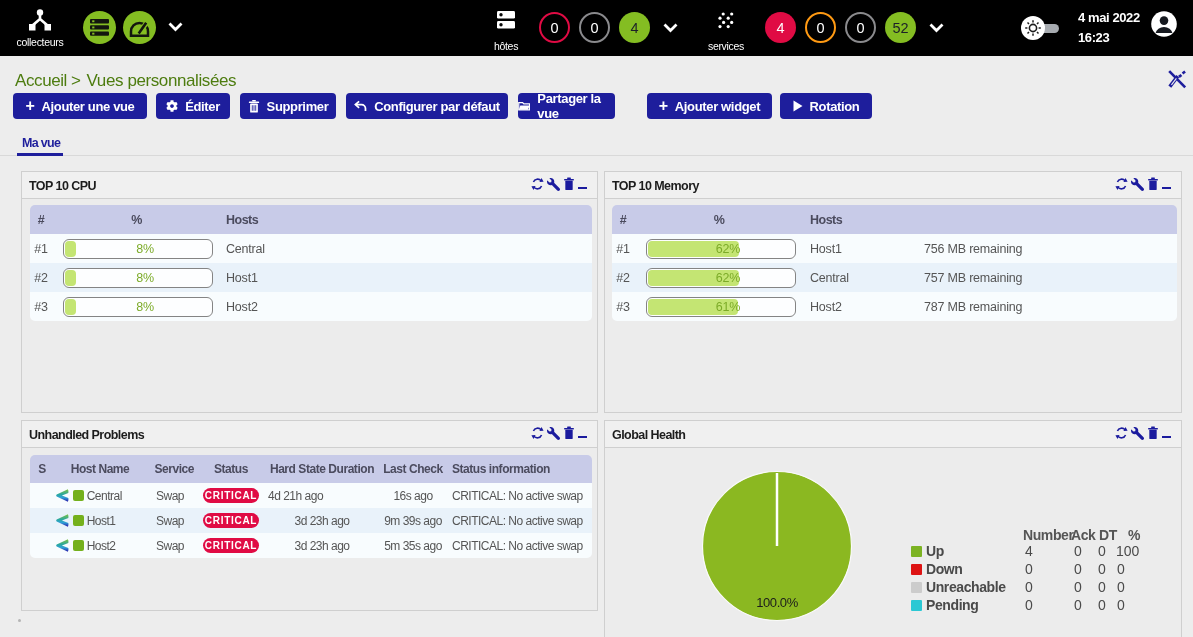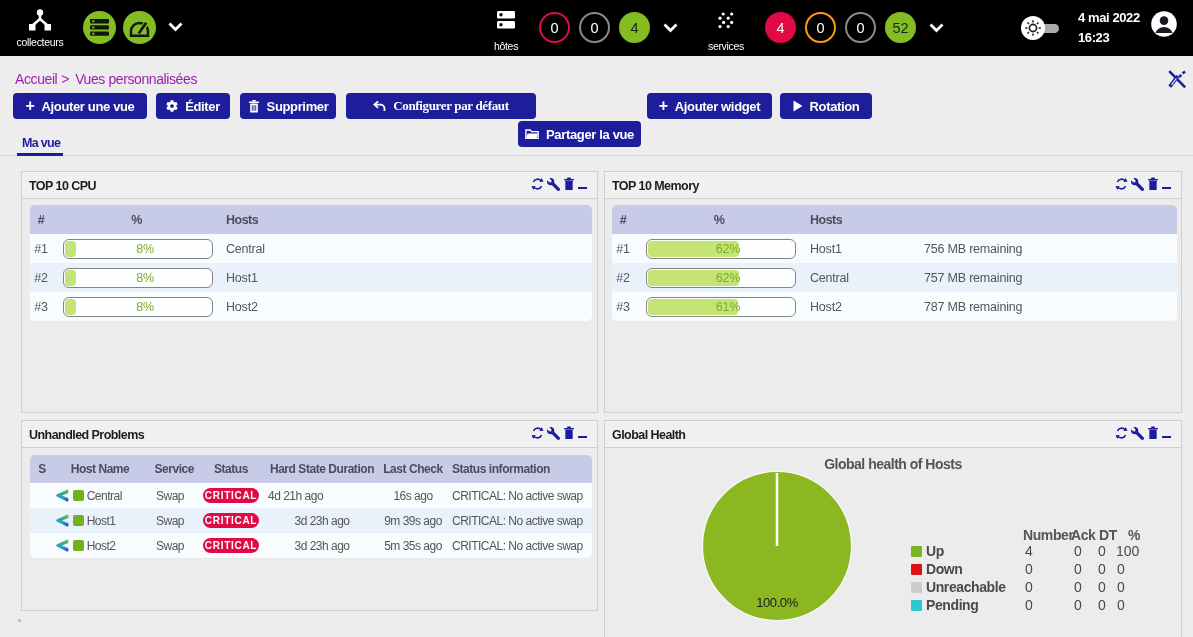--- a/index.html
+++ b/index.html
@@ -133,21 +133,21 @@
   <div class="abs" style="left:1078px;top:10px;color:#fff;font-size:13px;letter-spacing:-0.4px;font-weight:bold;">4 mai 2022</div>
   <div class="abs" style="left:1078px;top:29.5px;color:#fff;font-size:13px;letter-spacing:-0.4px;font-weight:bold;">16:23</div>
 
   <svg class="abs" style="left:1151px;top:11px" width="26" height="26" viewBox="0 0 26 26">
     <circle cx="13" cy="13" r="12.8" fill="#fff"></circle>
     <circle cx="13" cy="9.6" r="4.3" fill="#16191f"></circle>
     <path d="M4.6 22 a8.5 7 0 0 1 16.8 0 z" fill="#16191f"></path>
   </svg>
 </div>
 
-<div class="abs" style="left:15px;top:71px;font-size:14px;letter-spacing:-0.4px;color:#a21caf;">Accueil<span style="margin:0 0 0 4px;">&gt;</span><span style="margin-left:6px;">Vues personnalisées</span></div>
+<div class="abs" style="left:15px;top:71px;font-size:17px;letter-spacing:-0.4px;color:#4d7c0f;">Accueil<span style="margin:0 0 0 4px;">&gt;</span><span style="margin-left:6px;">Vues personnalisées</span></div>
 <svg class="abs" style="left:1167px;top:69px" width="20" height="20" viewBox="0 0 20 20">
   <path d="M2.2 2.2 L18.2 18.4" stroke="#1e1e9c" stroke-width="2.6" fill="none"></path>
   <path d="M2.8 17.6 L10.8 7.2" stroke="#1e1e9c" stroke-width="3.6" fill="none"></path>
   <path d="M4.4 15.8 L9.4 9.4" stroke="#ededed" stroke-width="1.1" fill="none"></path>
   <rect x="11.6" y="5.6" width="3.2" height="2.6" fill="#1e1e9c" transform="rotate(-38 13.2 6.9)"></rect>
   <rect x="15.2" y="2.2" width="3.2" height="2.6" fill="#1e1e9c" transform="rotate(-38 16.8 3.5)"></rect>
 </svg>
 
 <div class="btn" style="left:13px;width:134px;"><span style="font-size:16px;font-weight:bold;">+</span>Ajouter une vue</div>
 <div class="btn" style="left:156px;width:74px;">
@@ -160,27 +160,27 @@
       <g fill="#fff">
         <rect x="2.5" y="4" width="9" height="10.5" rx="1"></rect>
         <rect x="1" y="1.8" width="12" height="1.7" rx="0.8"></rect>
         <rect x="4.7" y="0" width="4.6" height="1.8" rx="0.9"></rect>
       </g>
       <g stroke="#1e1e9c" stroke-width="1">
         <path d="M5 6 V12.5 M7 6 V12.5 M9 6 V12.5"></path>
       </g>
     </svg>
   Supprimer</div>
-<div class="btn" style="left:346px;width:190px;font-family:Liberation Serif, serif;">
+<div class="btn" style="left:346px;width:162px;">
   <svg width="13" height="12" viewBox="0 0 14 13">
       <path d="M5.5 1.5 L1.5 5 L5.5 8.5" fill="none" stroke="#fff" stroke-width="1.9"></path>
       <path d="M1.8 5 H8.2 A4.2 4.2 0 0 1 12.4 9.2 V11.8" fill="none" stroke="#fff" stroke-width="1.9"></path>
     </svg>
   Configurer par défaut</div>
-<div class="btn" style="left:518px;width:123px;margin-top:28px;">
+<div class="btn" style="left:518px;width:97px;">
   <svg width="14" height="12" viewBox="0 0 16 13">
       <path d="M1 2 h5 l1.5 1.8 H15 V11.5 H1 Z" fill="none" stroke="#fff" stroke-width="1.6"></path>
       <path d="M3 6 h12 l-2 5.5 H1Z" fill="#fff"></path>
     </svg>
   Partager la vue</div>
 <div class="btn" style="left:647px;width:125px;"><span style="font-size:16px;font-weight:bold;">+</span>Ajouter widget</div>
 <div class="btn" style="left:780px;width:92px;">
   <svg width="10" height="12" viewBox="0 0 10 12">
       <path d="M0.5 0.5 L9.5 6 L0.5 11.5Z" fill="#fff"></path>
     </svg>
@@ -459,21 +459,20 @@
       <svg width="12" height="14" viewBox="0 0 14 15">
           <g fill="#1b1b9e">
             <rect x="2.7" y="3.6" width="8.6" height="11" rx="1"></rect>
             <rect x="1.2" y="1.6" width="11.6" height="1.7" rx="0.8"></rect>
             <rect x="4.7" y="0" width="4.6" height="1.6" rx="0.8"></rect>
           </g>
         </svg>
       <div style="width:9px;height:2.5px;background:#1b1b9e;margin-top:8px;"></div>
     </div>
   </div>
-  <div class="abs" style="left:0;top:27px;width:576px;text-align:center;font-size:14px;letter-spacing:-0.5px;font-weight:bold;color:#555;padding-top:8px;">Global health of Hosts</div>
   <svg class="abs" style="left:94px;top:47px" width="156" height="156" viewBox="0 0 156 156">
     <circle cx="78" cy="78" r="74.5" fill="#8bb821" stroke="#fafafa" stroke-width="1.2"></circle>
     <path d="M78 78 L78 5" stroke="#fff" stroke-width="2.5"></path>
     <text x="78" y="138.5" text-anchor="middle" font-size="13" letter-spacing="-0.4" fill="#1c1c1c" font-family="Liberation Sans">100.0%</text>
   </svg>
 
   <div class="leg lab" style="left:418px;top:106px;color:#555;">Number</div>
   <div class="leg lab" style="left:466px;top:106px;color:#555;">Ack</div>
   <div class="leg lab" style="left:494px;top:106px;color:#555;">DT</div>
   <div class="leg lab" style="left:523px;top:106px;color:#555;">%</div>

